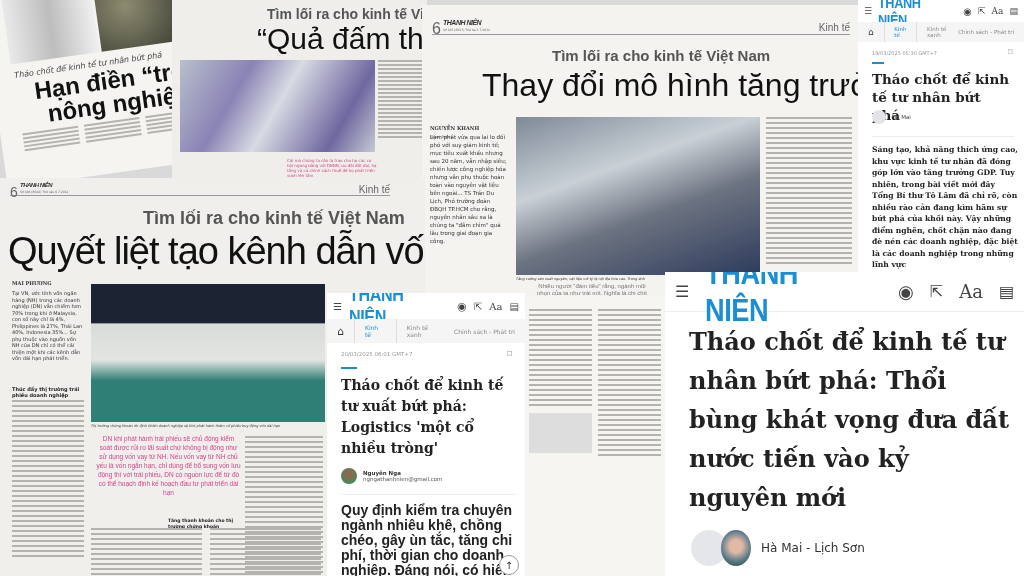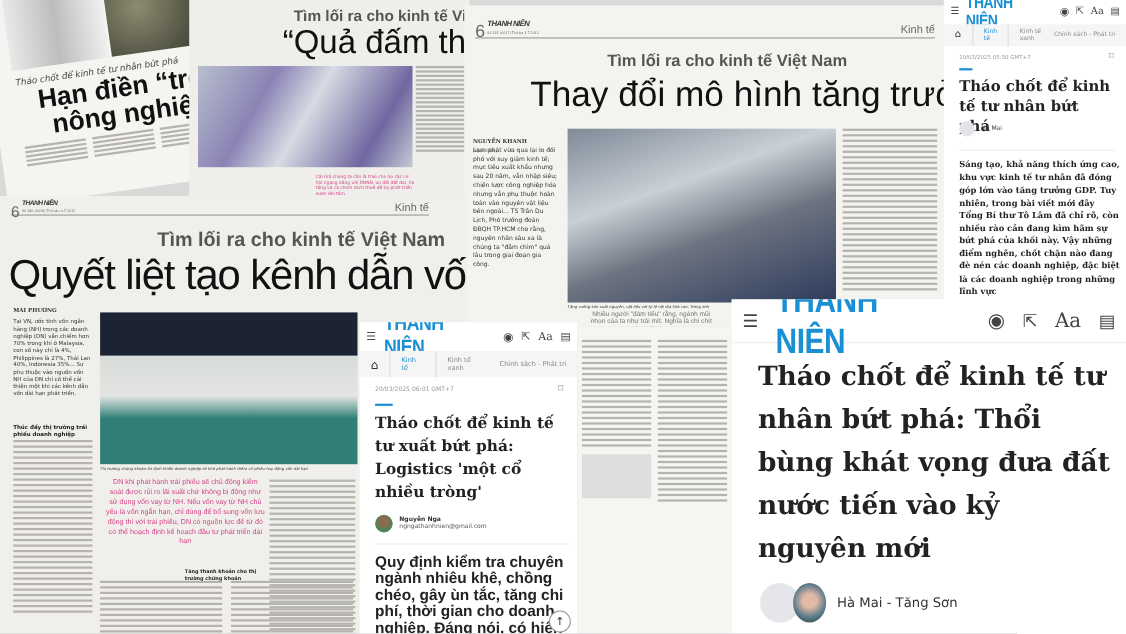--- a/index.html
+++ b/index.html
@@ -382,15 +382,15 @@
     <span style="flex:1"></span>
     <span class="icon" style="font-size:18px;">◉</span>
     <span class="icon" style="font-size:16px;">⇱</span>
     <span class="icon" style="font-size:18px; font-family:'DejaVu Serif',serif;">Aa</span>
     <span class="icon" style="font-size:16px;">▤</span>
   </div>
   <div class="abs serif-b" style="left:24px; top:50px; width:320px; font-size:24px; line-height:39px;">Tháo chốt để kinh tế tư nhân bứt phá: Thổi bùng khát vọng đưa đất nước tiến vào kỷ nguyên mới</div>
   <div class="abs" style="left:26px; top:258px; display:flex; align-items:center;">
     <span style="width:36px; height:36px; border-radius:50%; background:#e4e6ea; display:inline-block;"></span>
     <span style="width:30px; height:36px; border-radius:50%; background:radial-gradient(circle at 50% 45%,#e2b9a6 25%,#5b7b8c 60%,#2e4e3a 90%); display:inline-block; margin-left:-6px;"></span>
-    <span style="font-size:12px; color:#333; margin-left:10px;">Hà Mai - Tăng Sơn</span>
+    <span style="font-size:12px; color:#333; margin-left:10px;">Hà Mai - Lịch Sơn</span>
   </div>
 </div>
 
 </body></html>

